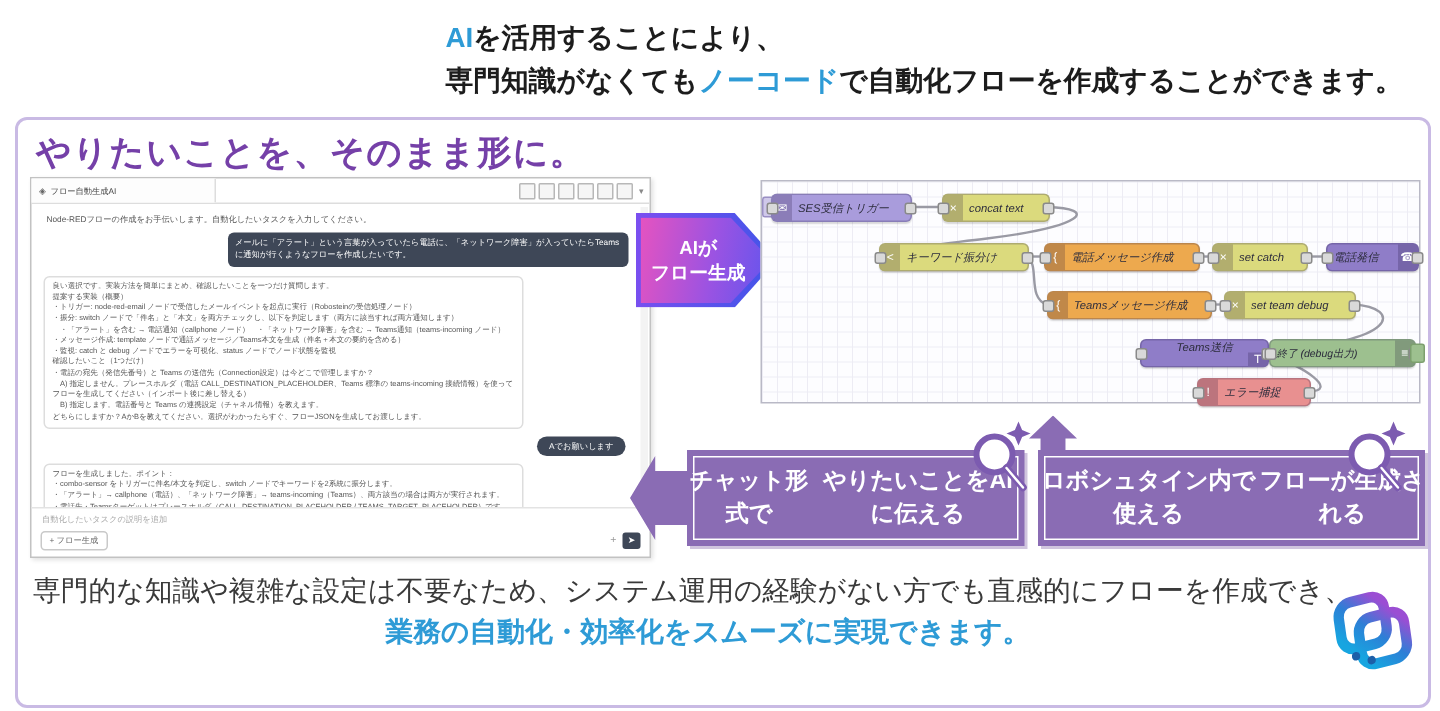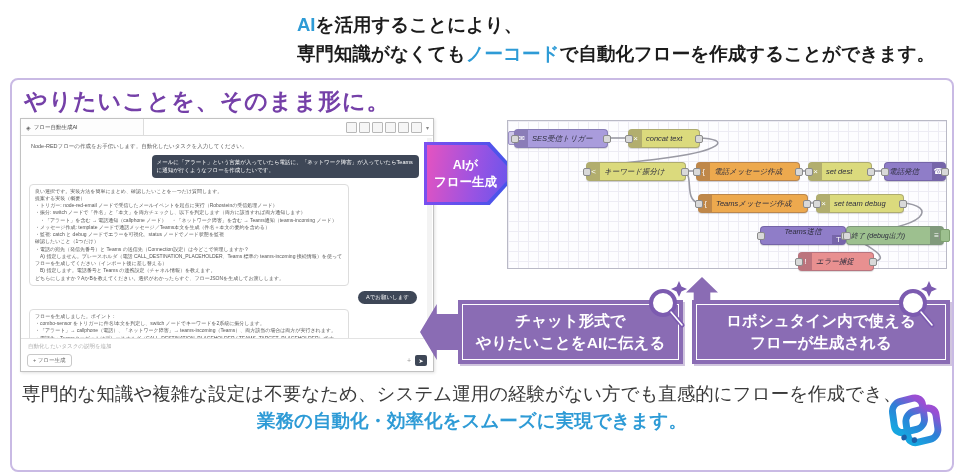--- a/index.html
+++ b/index.html
@@ -68,21 +68,21 @@
        width:6px;height:6px;background:#d9d9d9;border:1px solid #8a8a8a;border-radius:2px;}
   .node::before{left:-4px;} .node::after{right:-4px;}
   .n-purple{background:#a99cdc;} .n-purpledark{background:#8f7dc8;}
   .n-yellow{background:#dbda7d;} .n-orange{background:#eda94e;}
   .n-green{background:#9dc08f;} .n-red{background:#e89090;}
   .inject-btn{position:absolute;width:8px;height:12px;background:#cfc8ea;border:1px solid #9a8fc4;border-radius:2px;}
   .dbg-toggle{position:absolute;width:8px;height:11px;background:#9dc08f;border:1px solid #7da06e;border-radius:2px;}
 
   
   .callout{position:absolute;height:64px;background:#8a6cb4;box-shadow:2px 2px 0 rgba(120,90,160,.35);
-           display:flex;flex-direction:column;align-items:center;justify-content:center;
+           display:flex;flex-direction:row;align-items:center;justify-content:center;
            color:#fff;font-weight:bold;font-size:15.5px;line-height:1.4;text-align:center;}
   .callout .inner{position:absolute;left:4px;top:4px;right:4px;bottom:4px;border:1.5px solid #fff;pointer-events:none;}
   .arrow-left{position:absolute;left:420px;top:304px;width:40px;height:56px;background:#8a6cb4;
               clip-path:polygon(100% 18%,100% 82%,42% 82%,42% 100%,0 50%,42% 0,42% 18%);}
   .arrow-up{position:absolute;left:686px;top:277px;width:32px;height:28px;background:#8a6cb4;
               clip-path:polygon(50% 0,100% 55%,76% 55%,76% 100%,24% 100%,24% 55%,0 55%);}
 
   
   .footer{position:absolute;left:22px;top:380px;width:900px;font-size:18.5px;line-height:1.48;color:#3a3a3a;font-weight:normal;}
   .logo{position:absolute;left:884px;top:388px;}
@@ -192,21 +192,21 @@
     <div class="node n-yellow" style="left:78px;top:41px;width:98px;">
       <span class="nic">&lt;</span>
         <span class="lbl">キーワード振分け</span>
     </div>
     <div class="node n-orange" style="left:188px;top:41px;width:102px;">
       <span class="nic">{</span>
         <span class="lbl">電話メッセージ作成</span>
     </div>
     <div class="node n-yellow" style="left:300px;top:41px;width:62px;">
       <span class="nic">×</span>
-        <span class="lbl">set dest</span>
+        <span class="lbl">set catch</span>
     </div>
     <div class="node n-purpledark" style="left:376px;top:41px;width:60px;">
       <span class="lbl">電話発信</span>
         <span class="nic right" style="margin-left:auto;">☎</span>
     </div>
     <div class="node n-orange" style="left:190px;top:73px;width:108px;">
       <span class="nic">{</span>
         <span class="lbl">Teamsメッセージ作成</span>
     </div>
     <div class="node n-yellow" style="left:308px;top:73px;width:86px;">

